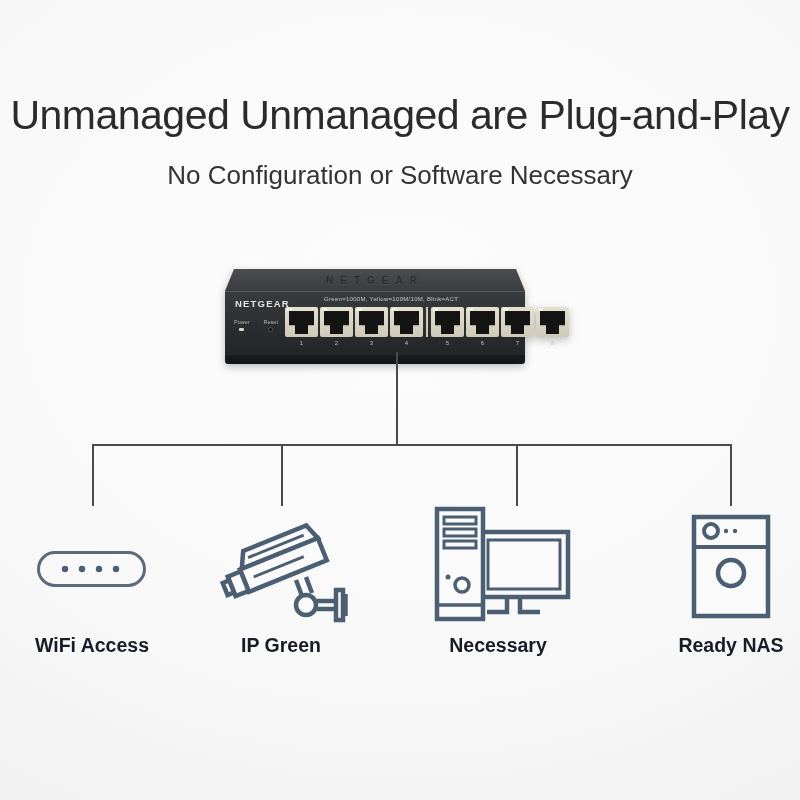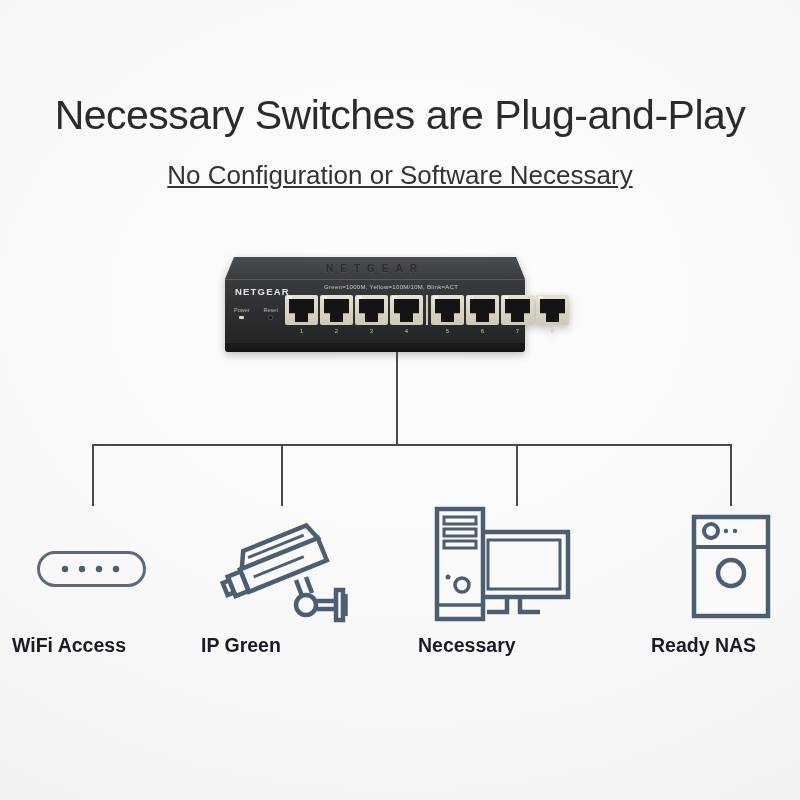--- a/index.html
+++ b/index.html
@@ -18,25 +18,24 @@
     left: 0; top: 92px; width: 800px;
     text-align: center;
     font-size: 41px; font-weight: 300; letter-spacing: -0.5px;
     color: #2b2b2b;
   }
   .subtitle {
     left: 0; top: 160px; width: 800px;
     text-align: center;
     font-size: 26px; font-weight: 300;
     color: #333333;
-    text-decoration: underline;
-  }
-
-  
-  .switch { left: 225px; top: 257px; width: 300px; height: 95px;
+  }
+
+  
+  .switch { left: 225px; top: 269px; width: 300px; height: 95px;
     filter: drop-shadow(0 3px 4px rgba(0,0,0,0.25)); }
   .switch-top {
     position: absolute; left: 0; top: 0; width: 100%; height: 22px;
     background: linear-gradient(180deg, #4b4e51 0%, #3a3d40 100%);
     clip-path: polygon(9px 0, calc(100% - 9px) 0, 100% 100%, 0 100%);
     display: flex; align-items: center; justify-content: center;
   }
   .switch-top-text {
     font-size: 10px; font-weight: 700; letter-spacing: 7px;
     color: #2a2d30; text-shadow: 0 1px 0 rgba(255,255,255,0.07);
@@ -86,30 +85,30 @@
   .line { background: #4a4a4a; }
   .stem  { left: 396px; top: 352px; width: 1.5px; height: 93px; }
   .hline { left: 92px;  top: 444px; width: 639px; height: 1.5px; }
   .drop  { top: 444px; width: 1.5px; height: 62px; }
   .drop-1 { left: 92px; } .drop-2 { left: 281px; }
   .drop-3 { left: 516px; } .drop-4 { left: 730px; }
 
   
   svg { display: block; }
   .device-label {
-    top: 634px; width: 160px; 
+    top: 634px; width: 160px; text-align: center;
     font-size: 19.5px; font-weight: 600; color: #171c26;
   }
   .lbl-1 { left: 12px; } .lbl-2 { left: 201px; }
   .lbl-3 { left: 418px; } .lbl-4 { left: 651px; }
 </style>
 </head>
 <body>
 
-<div class="abs title">Necessary Switches are Plug-and-Play</div>
+<div class="abs title">Unmanaged Unmanaged are Plug-and-Play</div>
 <div class="abs subtitle">No Configuration or Software Necessary</div>
 
 <div class="abs switch">
   <div class="switch-top">
     <span class="switch-top-text">NETGEAR</span>
   </div>
   <div class="switch-front">
     <span class="brand">NETGEAR</span>
     <span class="legend">Green=1000M, Yellow=100M/10M, Blink=ACT</span>
     <div class="panel-ctl">

